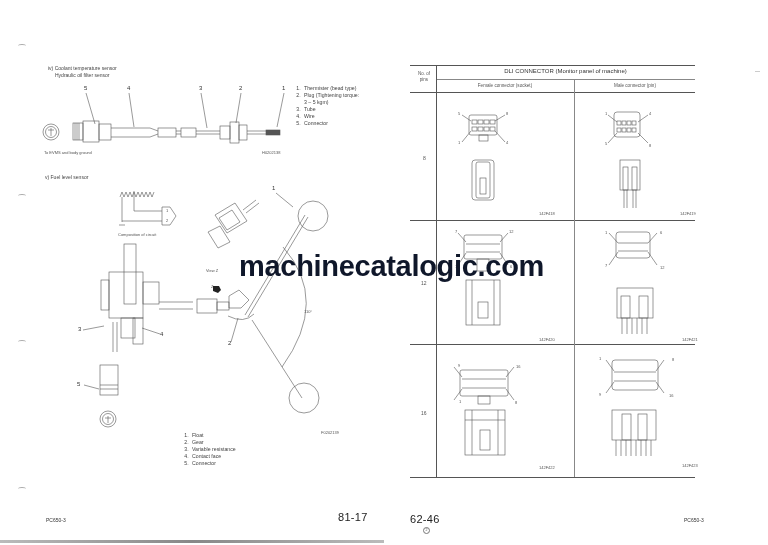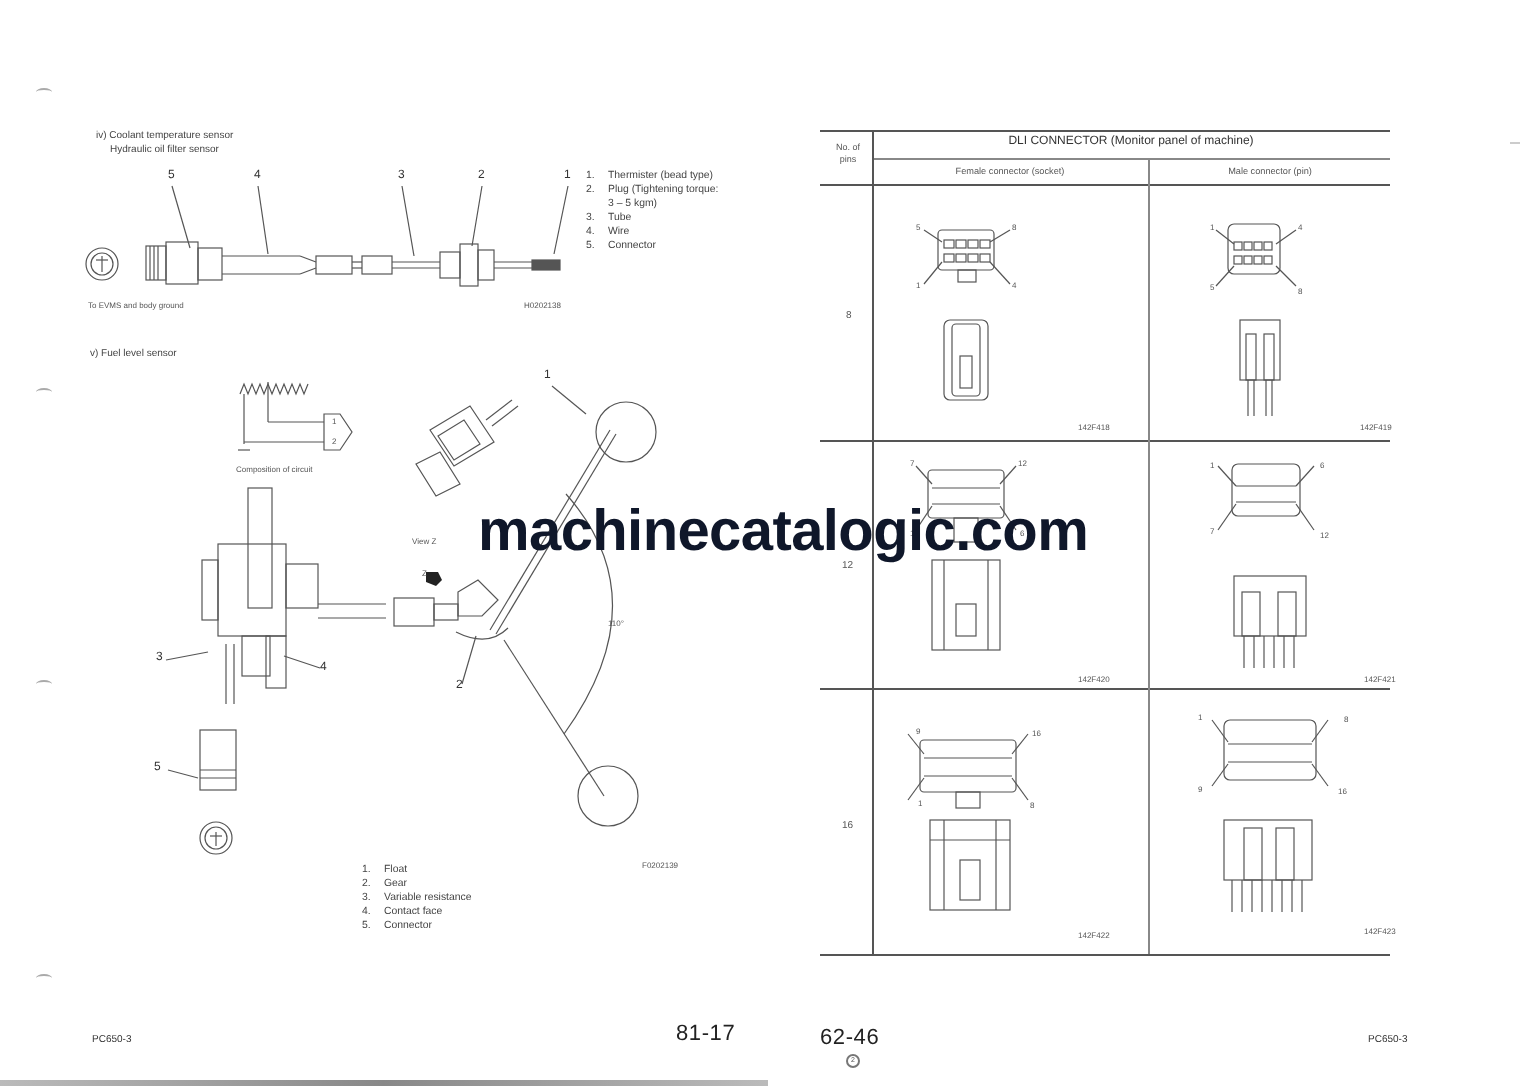--- a/index.html
+++ b/index.html
@@ -16,21 +16,21 @@
   .vline { position:absolute; width:1px; background:#555; }
   svg { position:absolute; overflow:visible; }
   .legend-row { display:flex; }
   .legend-row .n { width:11px; }
   .mark { font-size:6px; color:#999; }
   .bottom-bar { position:absolute; left:0; width:384px; top:540px; height:3px; background:linear-gradient(to right,#bbb,#888,#bbb); }
 </style>
 </head>
 <body>
 
-<div class="abs" style="left:0;top:0;width:384px;height:417px;">
+<div class="abs" style="left:0;top:0;width:384px;height:417px;text-align:center;">
 
   <div class="abs mark" style="left:18px;top:44px;width:8px;height:3px;border-top:1px solid #aaa;border-radius:50% 50% 0 0;"></div>
   <div class="abs mark" style="left:18px;top:194px;width:8px;height:3px;border-top:1px solid #aaa;border-radius:50% 50% 0 0;"></div>
   <div class="abs mark" style="left:18px;top:340px;width:8px;height:3px;border-top:1px solid #aaa;border-radius:50% 50% 0 0;"></div>
   <div class="abs mark" style="left:18px;top:487px;width:8px;height:3px;border-top:1px solid #aaa;border-radius:50% 50% 0 0;"></div>
 
   <div class="abs small" style="left:48px;top:65px;">iv) Coolant temperature sensor</div>
   <div class="abs small" style="left:55px;top:72px;">Hydraulic oil filter sensor</div>
 
   <div class="abs num" style="left:84px;top:85px;">5</div>

